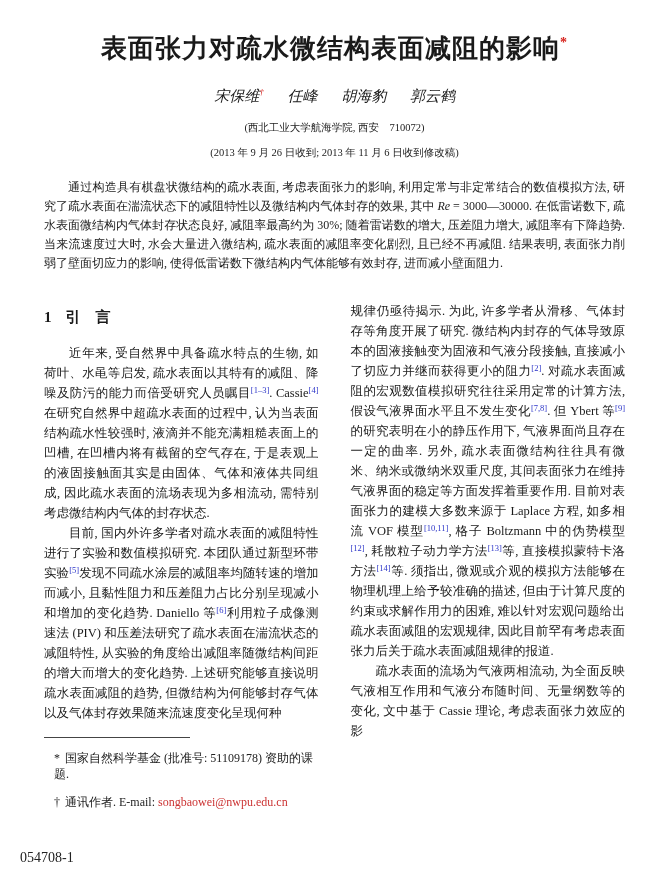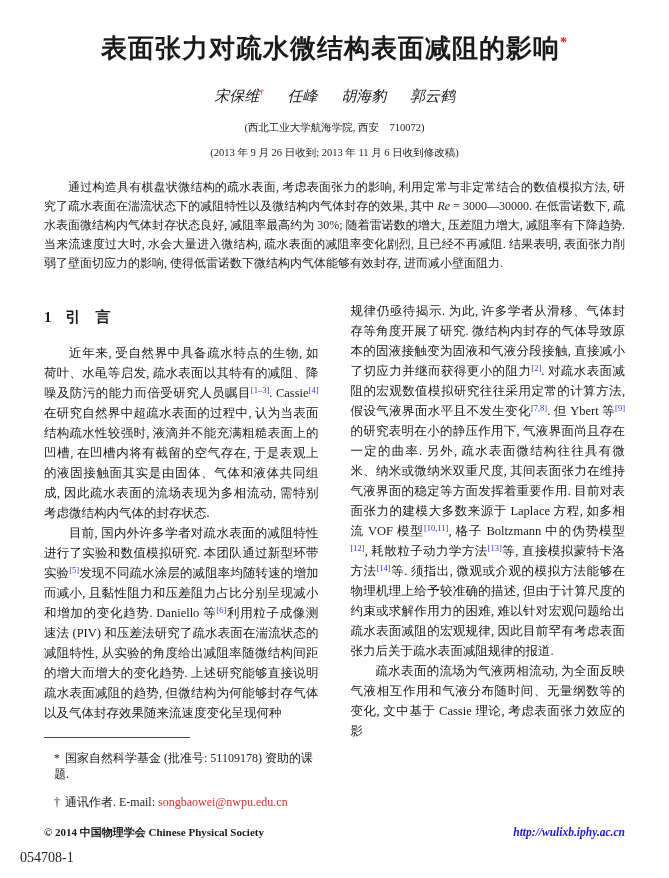--- a/index.html
+++ b/index.html
@@ -141,20 +141,16 @@
     </div>
 
     <div class="col">
       <p class="para cont"><span>规律仍亟待揭示. 为此, 许多学者从滑移、气体封存等角度开展了研究. 微结构内封存的气体导致原本的固液接触变为固液和气液分段接触, 直接减小了切应力并继而获得更小的阻力</span><sup class="ref">[2]</sup><span>. 对疏水表面减阻的宏观数值模拟研究往往采用定常的计算方法, 假设气液界面水平且不发生变化</span><sup class="ref">[7,8]</sup><span>. 但 Ybert 等</span><sup class="ref">[9]</sup><span>的研究表明在小的静压作用下, 气液界面尚且存在一定的曲率. 另外, 疏水表面微结构往往具有微米、纳米或微纳米双重尺度, 其间表面张力在维持气液界面的稳定等方面发挥着重要作用. 目前对表面张力的建模大多数来源于 Laplace 方程, 如多相流 VOF 模型</span><sup class="ref">[10,11]</sup><span>, 格子 Boltzmann 中的伪势模型</span><sup class="ref">[12]</sup><span>, 耗散粒子动力学方法</span><sup class="ref">[13]</sup><span>等, 直接模拟蒙特卡洛方法</span><sup class="ref">[14]</sup><span>等. 须指出, 微观或介观的模拟方法能够在物理机理上给予较准确的描述, 但由于计算尺度的约束或求解作用力的困难, 难以针对宏观问题给出疏水表面减阻的宏观规律, 因此目前罕有考虑表面张力后关于疏水表面减阻规律的报道.</span></p>
 
       <p class="para"><span>疏水表面的流场为气液两相流动, 为全面反映气液相互作用和气液分布随时间、无量纲数等的变化, 文中基于 Cassie 理论, 考虑表面张力效应的影</span></p>
     </div>
 
   </div>
 
-  <div class="footer">
-    <span class="copyright">© 2014 中国物理学会 Chinese Physical Society</span>
-    <a class="journal-url" href="#">http://wulixb.iphy.ac.cn</a>
-  </div>
 
   <div class="page-num">054708-1</div>
 
 </div>
 
 </body></html>

